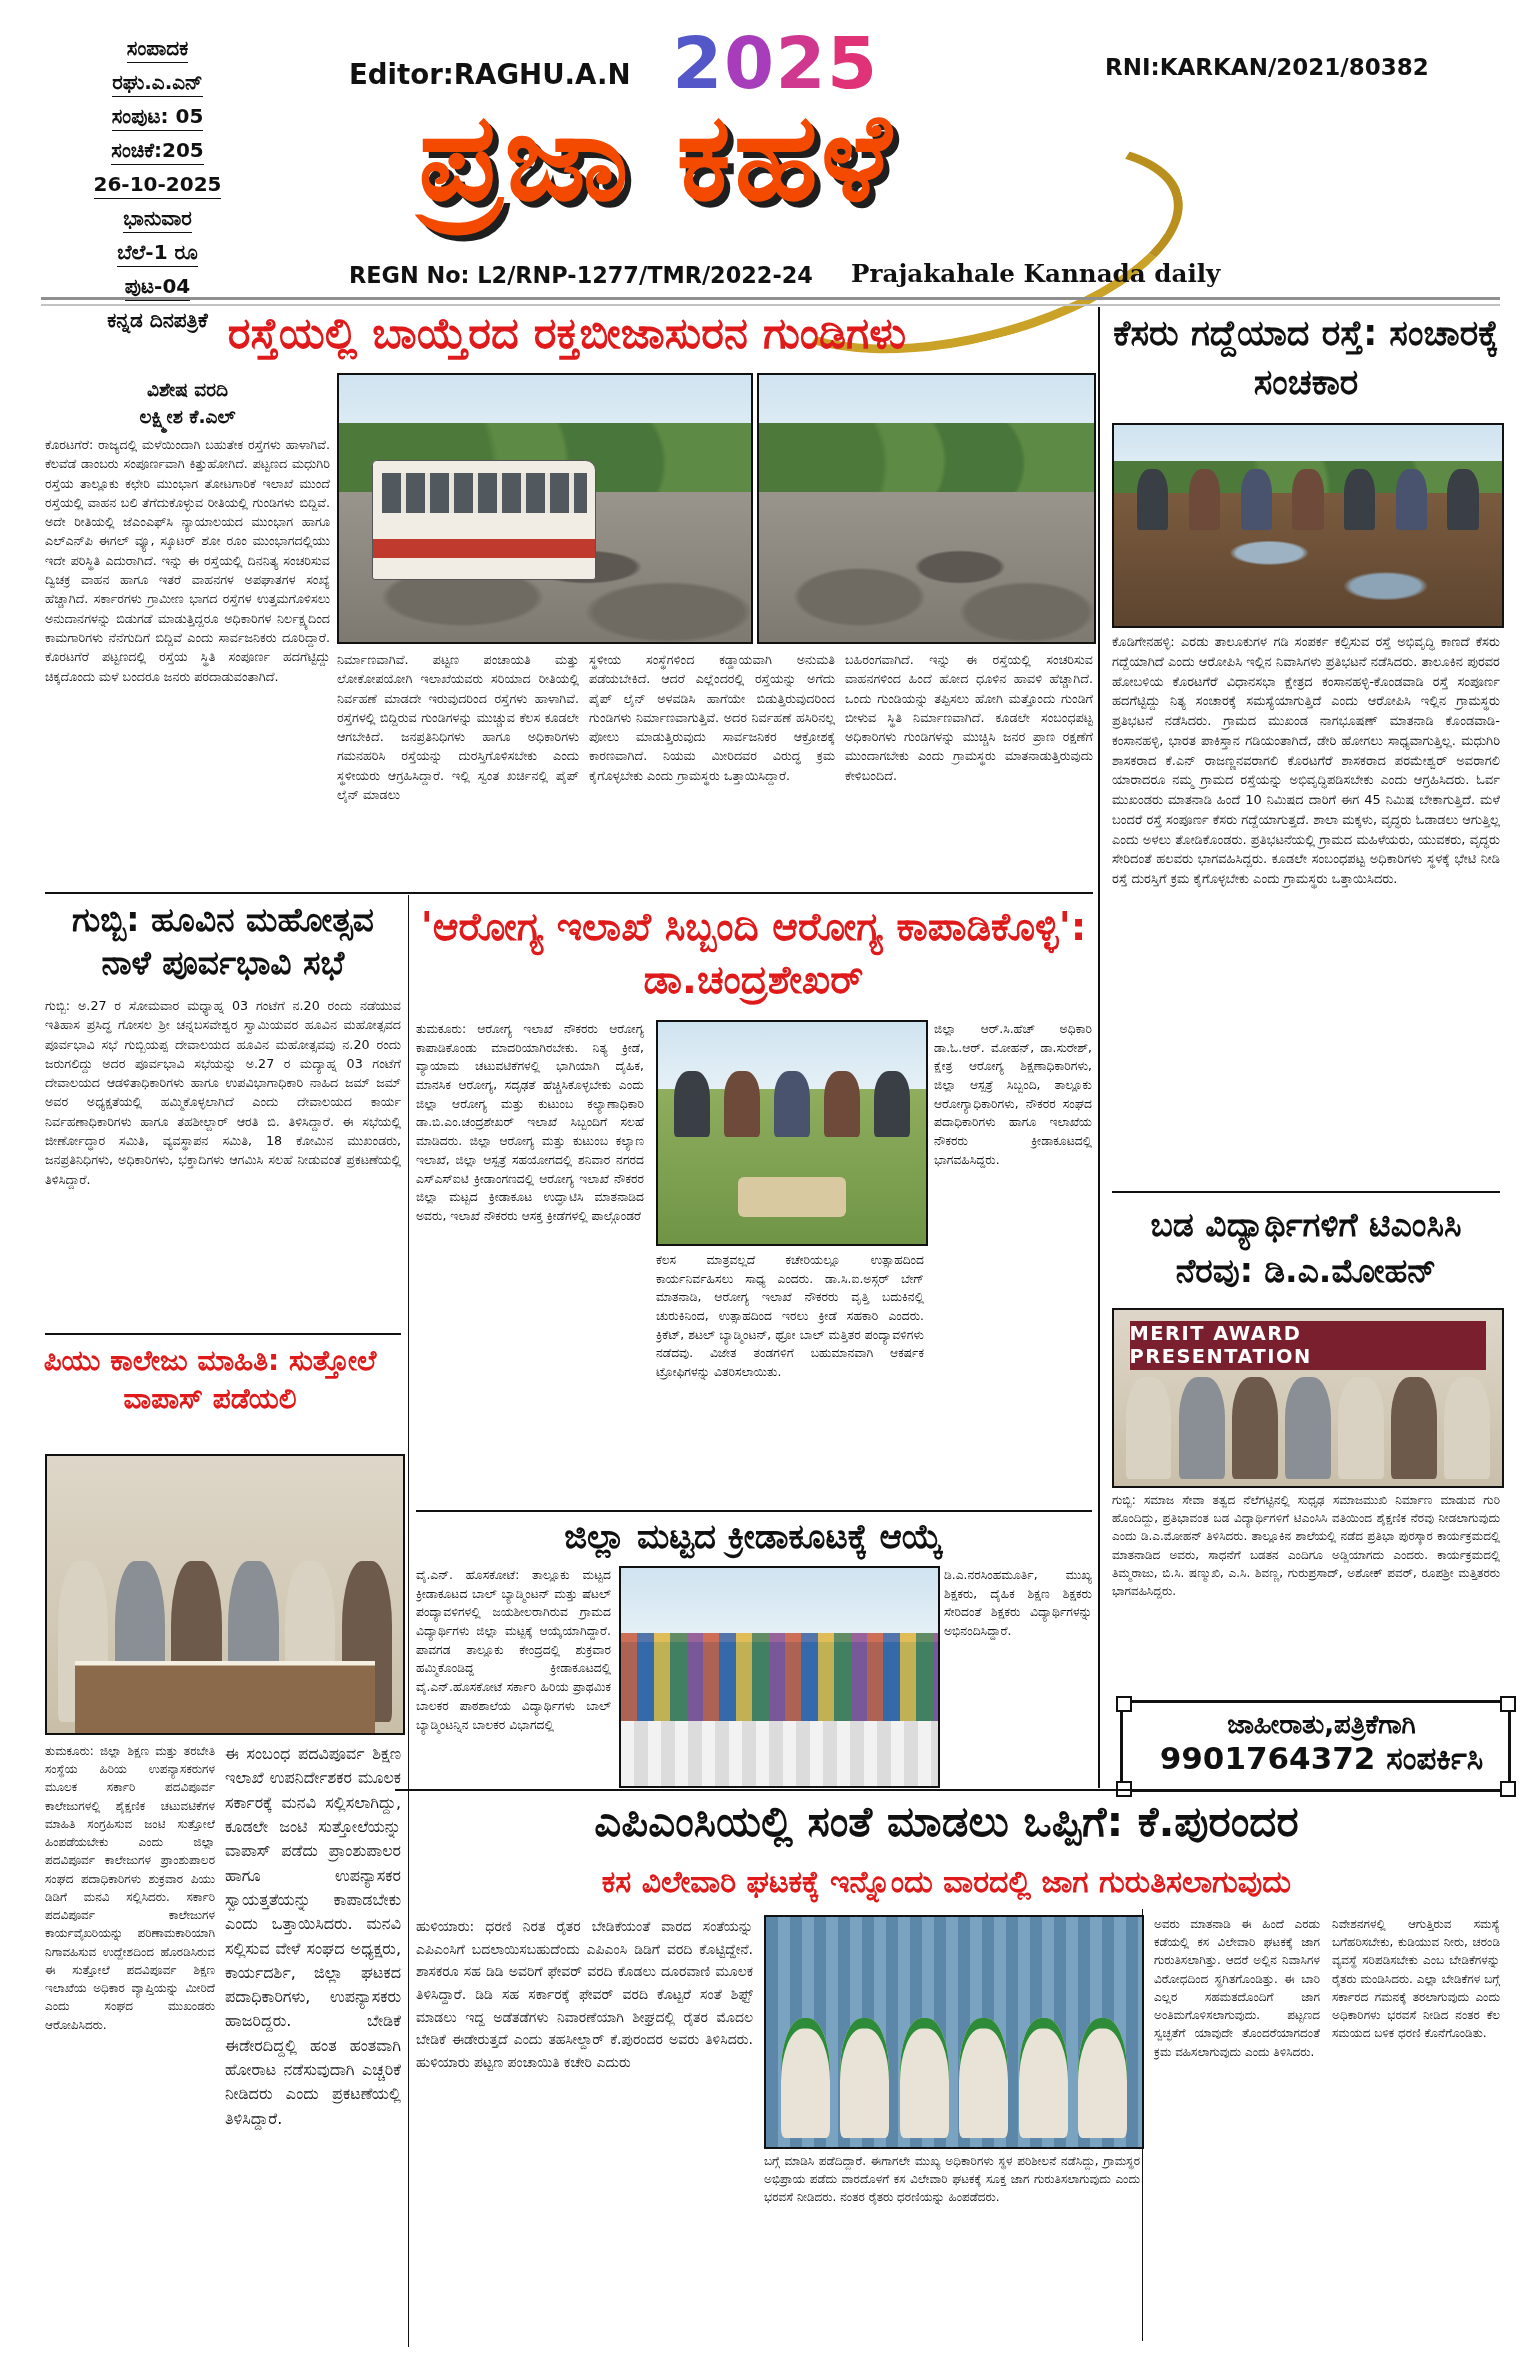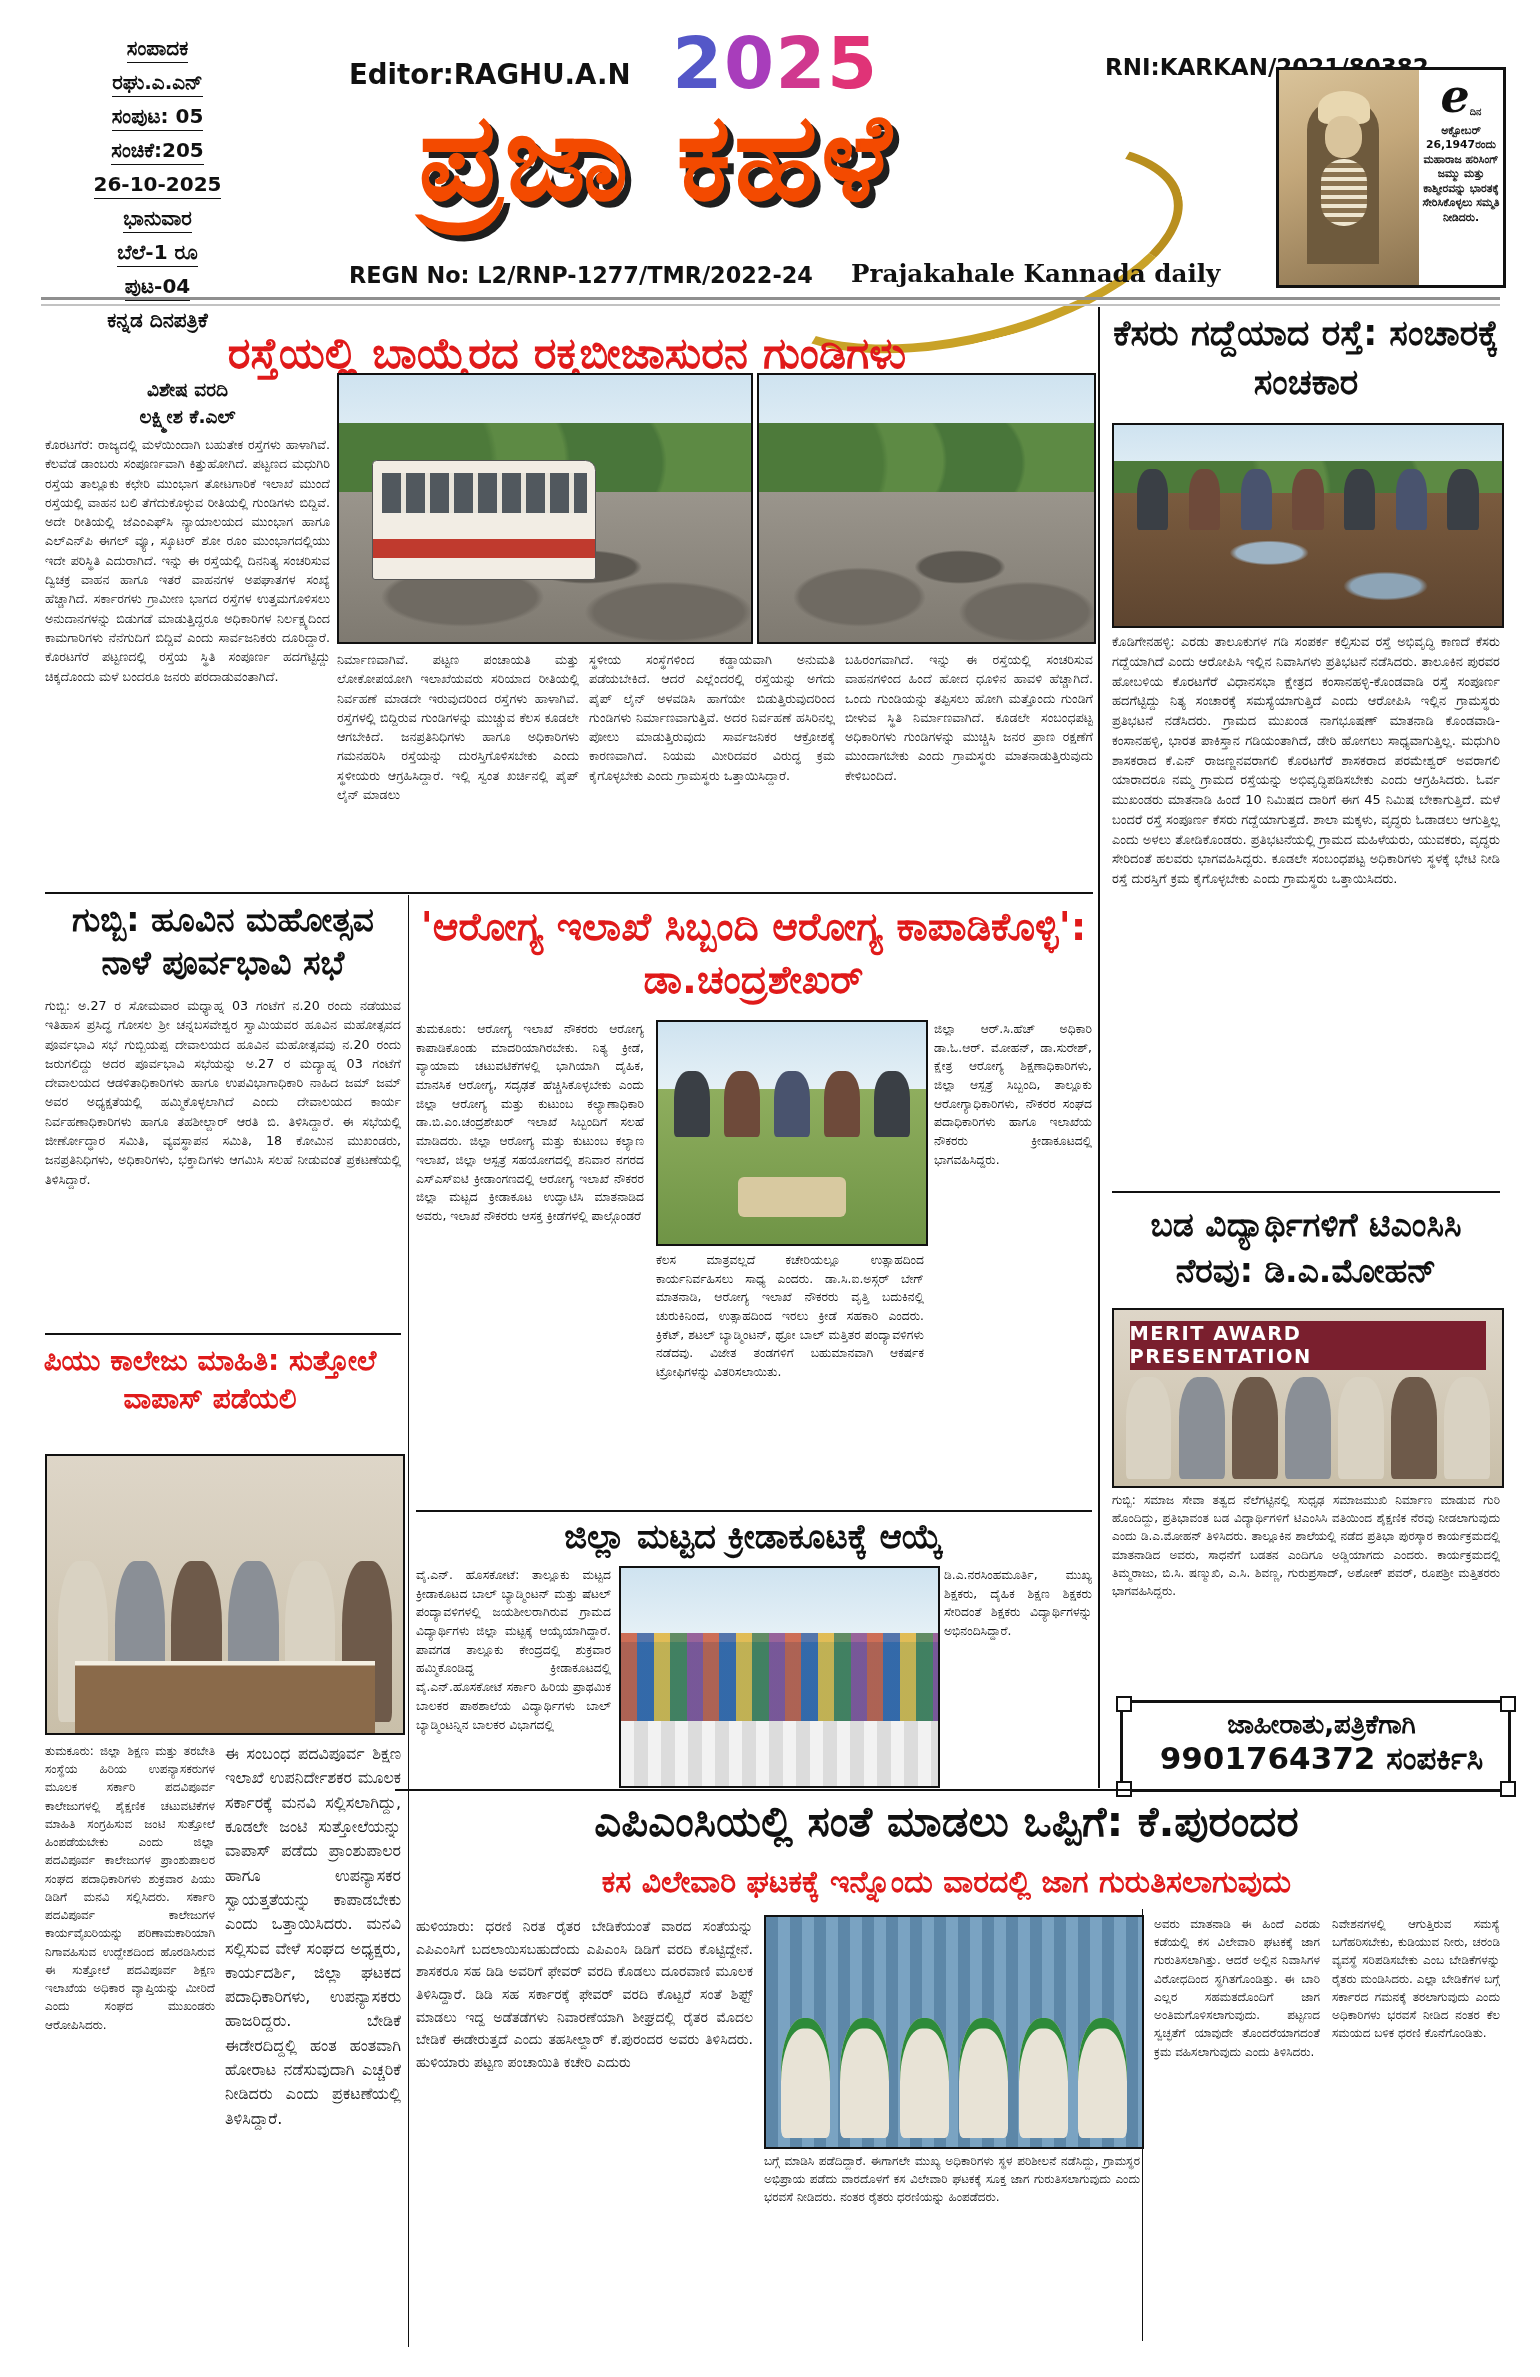--- a/index.html
+++ b/index.html
@@ -36,21 +36,21 @@
   .e-sub{font-size:9.7px;font-weight:bold;vertical-align:sub;}
   .hist-text{font-size:10.8px;font-weight:bold;line-height:1.35;margin-top:4.5px;}
   #rule-top{left:41px;top:297px;width:1459px;height:3.7px;border-top:3px solid #8f8f8f;border-bottom:2.2px solid #c2c2c2;}
   
   .vrule{border-left:2.2px solid #111;width:0;}
   .hrule{border-top:2.2px solid #111;height:0;}
   #vrule-main{left:1098px;top:307px;height:1481px;}
   #vrule-left{left:408px;top:895px;height:1452px;border-left:1.5px solid #111;}
   #vrule-apmc1{left:1142px;top:1909px;height:432px;border-left:1.5px solid #111;}
   
-  #lead-headline{left:45px;top:308px;width:1044px;font-size:43px;font-weight:bold;color:#e01a1a;margin-top:20px;}
+  #lead-headline{left:45px;top:308px;width:1044px;font-size:43px;font-weight:bold;color:#e01a1a;}
   #lead-byline{left:45px;top:377px;width:285px;font-size:18.6px;font-weight:bold;line-height:1.45;}
   #lead-col1{left:45px;top:435px;width:285px;height:452px;}
   #photo-bus{left:337px;top:373px;width:412px;height:267px;}
   #photo-road{left:757px;top:373px;width:335px;height:267px;}
   #lead-col2{left:337px;top:650px;width:242px;height:239px;}
   #lead-col3{left:589px;top:650px;width:246px;height:239px;}
   #lead-col4{left:845px;top:650px;width:248px;height:239px;}
   #rule-lead{left:45px;top:892px;width:1048px;}
   
   #gubbi-headline{left:45px;top:899px;width:356px;font-size:33px;font-weight:bold;line-height:1.3;}
@@ -161,32 +161,20 @@
     <span class="c0">2</span><span class="c1">0</span><span class="c2">2</span><span class="c3">5</span>
   </div>
 
   <div class="abs" id="horn"></div>
   <div class="abs" id="masthead">ಪ್ರಜಾ ಕಹಳೆ</div>
 
   <div class="abs" id="regn">REGN No: L2/RNP-1277/TMR/2022-24</div>
   <div class="abs" id="dailyname">Prajakahale Kannada daily</div>
   <div class="abs" id="rni">RNI:KARKAN/2021/80382</div>
 
-  <div class="abs" id="histbox">
-    <div class="hist-photo">
-      <div class="fig"></div>
-      <div class="turban"></div>
-      <div class="face"></div>
-      <div class="pearls"></div>
-    </div>
-    <div class="hist-right">
-      <div><span class="e-logo">e</span><span class="e-sub">ದಿನ</span></div>
-      <div class="hist-text">ಅಕ್ಟೋಬರ್ 26,1947ರಂದು ಮಹಾರಾಜ ಹರಿಸಿಂಗ್ ಜಮ್ಮು ಮತ್ತು ಕಾಶ್ಮೀರವನ್ನು ಭಾರತಕ್ಕೆ ಸೇರಿಸಿಕೊಳ್ಳಲು ಸಮ್ಮತಿ ನೀಡಿದರು.</div>
-    </div>
-  </div>
 
   <div class="abs" id="rule-top"></div>
   <div class="abs vrule" id="vrule-main"></div>
   <div class="abs" id="vrule-left"></div>
 
   <div class="abs center" id="lead-headline">ರಸ್ತೆಯಲ್ಲಿ ಬಾಯ್ತೆರದ ರಕ್ತಬೀಜಾಸುರನ ಗುಂಡಿಗಳು</div>
   <div class="abs center" id="lead-byline">
     <div>ವಿಶೇಷ ವರದಿ</div>
     <div>ಲಕ್ಷ್ಮೀಶ ಕೆ.ಎಲ್</div>
   </div>

